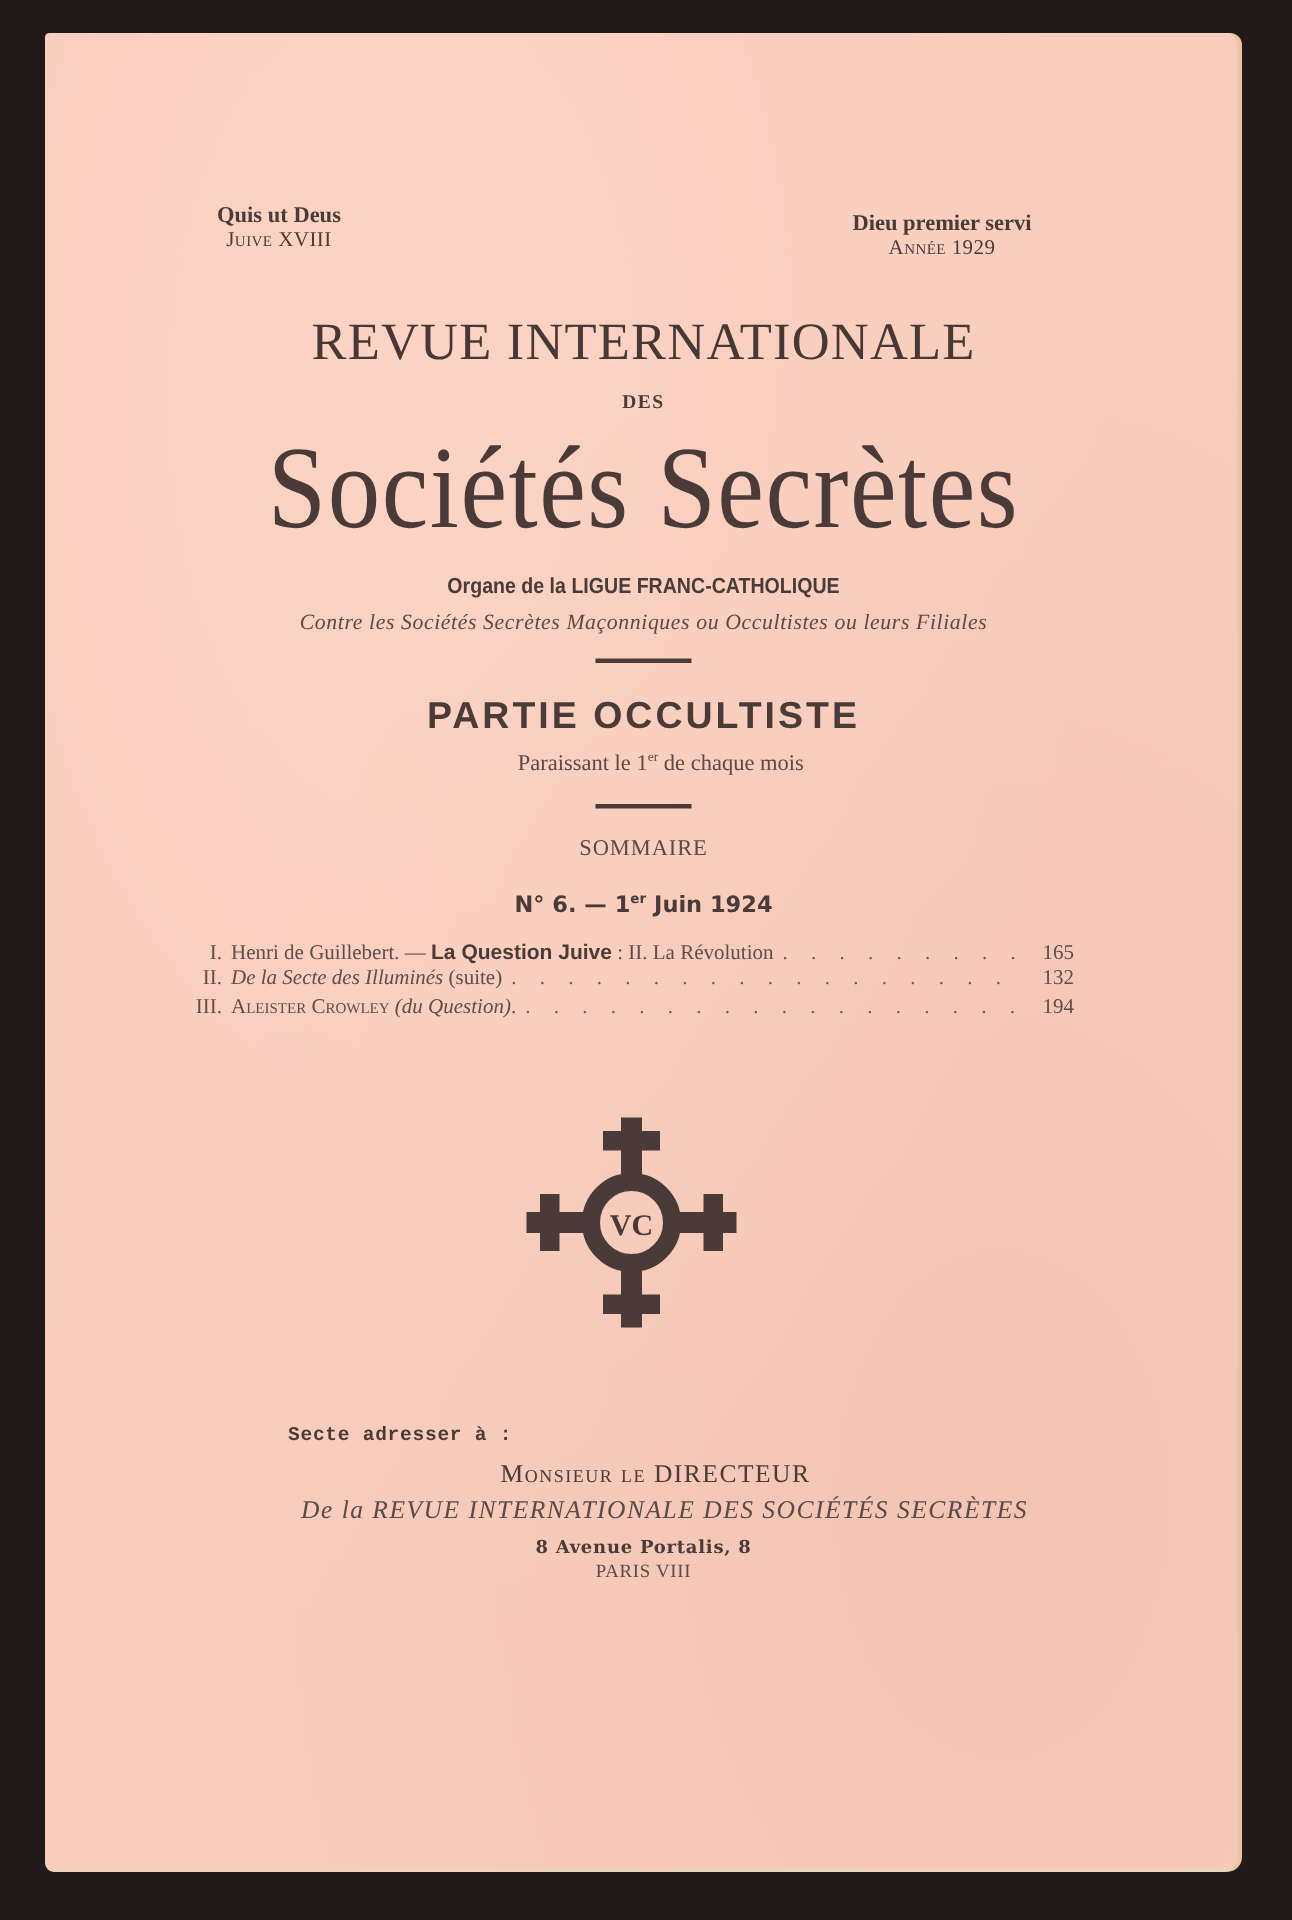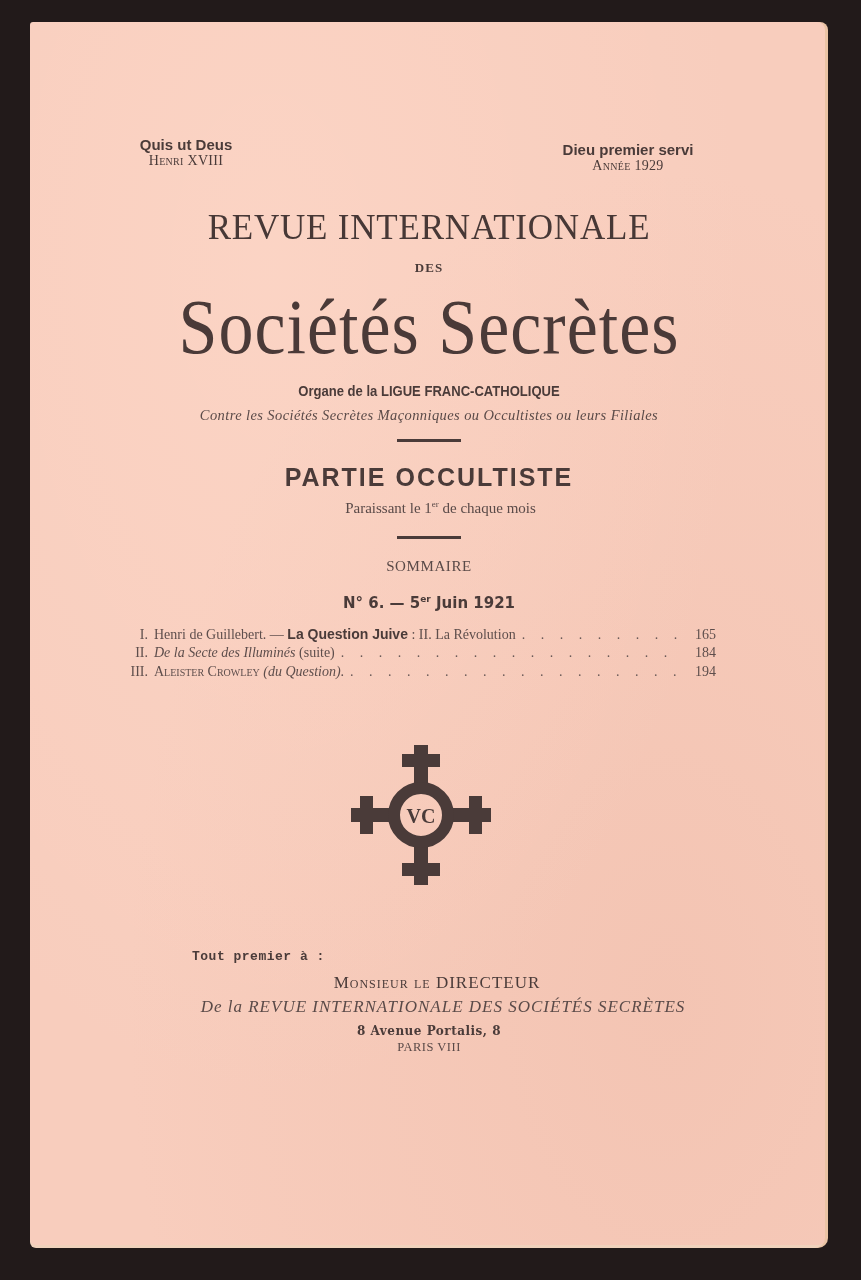--- a/index.html
+++ b/index.html
@@ -19,21 +19,21 @@
       border-radius: 3px 8px 10px 6px;
       box-shadow: inset -3px 0 0 #eac3a4, inset 0 -3px 0 #f0d2bc;
       color: #4a3b39;
       font-family: "Liberation Serif", "DejaVu Serif", serif;
     }
     .abs { position: absolute; }
     .center { text-align: center; left: 0; right: 0; }
 
     .motto-left { left: 86px; top: 114px; width: 140px; text-align: center; }
     .motto-right { left: 498px; top: 119px; width: 200px; text-align: center; }
-    .motto { font-family: Liberation Sans, sans-serif; font-weight: bold; font-size: 15px; color: #4a3b39; }
+    .motto { font-family: Liberation Serif, serif; font-weight: bold; font-size: 15px; color: #4a3b39; }
     .smallcaps { font-variant: small-caps; font-size: 14px; letter-spacing: 0.3px; }
 
     .title-revue { top: 186px; font-size: 35px; letter-spacing: 0.8px; color: #473836; }
     .title-des { top: 238px; font-size: 13px; font-weight: bold; letter-spacing: 1px; }
     .title-main {
       top: 260px; font-size: 70px; letter-spacing: 1px; color: #4a3a38;
       font-family: "Liberation Serif", serif; transform: scaleY(1.12); transform-origin: top center;
     }
     .organe { top: 361px; font-family: "Liberation Sans", sans-serif; font-weight: bold; font-size: 14.5px; transform: scaleX(0.9); }
     .contre { top: 385px; font-style: italic; font-size: 14.5px; letter-spacing: 0.4px; color: #5a4a48; }
@@ -67,21 +67,21 @@
     .avenue { top: 1002px; font-family: "DejaVu Serif", serif; font-weight: bold; font-size: 12px; letter-spacing: 0.5px; }
     .paris { top: 1018px; font-size: 12.5px; letter-spacing: 0.5px; color: #5a4a48; }
   </style>
 </head>
 <body>
 
 <div class="page">
 
   <div class="abs motto-left">
     <div class="motto">Quis ut Deus</div>
-    <div class="smallcaps">Henri XVIII</div>
+    <div class="smallcaps">Juive XVIII</div>
   </div>
 
   <div class="abs motto-right">
     <div class="motto">Dieu premier servi</div>
     <div class="smallcaps">Année 1929</div>
   </div>
 
   <div class="abs center title-des">DES</div>
   <div class="abs center title-revue">REVUE INTERNATIONALE</div>
   <div class="abs center title-main">Sociétés Secrètes</div>
@@ -90,41 +90,41 @@
   <div class="abs center contre">Contre les Sociétés Secrètes Maçonniques ou Occultistes ou leurs Filiales</div>
 
   <div class="abs rule rule1"></div>
 
   <div class="abs center partie">PARTIE OCCULTISTE</div>
   <div class="abs center paraissant"><span>Paraissant le 1</span><sup>er</sup><span> de chaque mois</span></div>
 
   <div class="abs rule rule2"></div>
 
   <div class="abs center sommaire">SOMMAIRE</div>
-  <div class="abs center numero"><span>N° 6. — 5</span><sup>er</sup><span> Juin 1921</span></div>
+  <div class="abs center numero"><span>N° 6. — 1</span><sup>er</sup><span> Juin 1924</span></div>
 
   <div class="abs toc" style="top:604px;">
     <div class="toc-row" style="top:0;">
       <span class="toc-num">I.</span>
       <span class="toc-text">
         <span>Henri de Guillebert. —</span>
         <span class="bold-sans">La Question Juive</span>
         <span>: II. La Révolution</span>
       </span>
       <span class="toc-dots">. . . . . . . . . . . . . . . . . . . . . . . . . . . . . . . .</span>
       <span class="toc-page">165</span>
     </div>
     <div class="toc-row" style="top:19px;">
       <span class="toc-num">II.</span>
       <span class="toc-text">
         <span class="it">De la Secte des Illuminés</span>
         <span>(suite)</span>
       </span>
       <span class="toc-dots">. . . . . . . . . . . . . . . . . . . . . . . . . . . . . . . .</span>
-      <span class="toc-page">184</span>
+      <span class="toc-page">132</span>
     </div>
     <div class="toc-row" style="top:38px;">
       <span class="toc-num">III.</span>
       <span class="toc-text">
         <span class="sc">Aleister Crowley</span>
         <span class="it">(du Question)</span><span>.</span>
       </span>
       <span class="toc-dots">. . . . . . . . . . . . . . . . . . . . . . . . . . . . . . . .</span>
       <span class="toc-page">194</span>
     </div>
@@ -144,19 +144,19 @@
         <rect x="12" y="54" width="13" height="38"></rect>
 
         <rect x="105" y="66" width="38" height="14"></rect>
         <rect x="121" y="54" width="13" height="38"></rect>
       </g>
       <circle cx="73" cy="73" r="27" fill="none" stroke="#4a3b39" stroke-width="12"></circle>
       <text x="73" y="81" text-anchor="middle" font-family="Liberation Serif, serif" font-size="20" font-weight="bold" fill="#4a3b39">VC</text>
     </svg>
   </div>
 
-  <div class="abs adresser">Tout premier à :</div>
+  <div class="abs adresser">Secte adresser à :</div>
   <div class="abs center monsieur">Monsieur le DIRECTEUR</div>
   <div class="abs center derevue">De la REVUE INTERNATIONALE DES SOCIÉTÉS SECRÈTES</div>
   <div class="abs center avenue">8 Avenue Portalis, 8</div>
   <div class="abs center paris">PARIS VIII</div>
 
 </div>
 
 </body></html>

